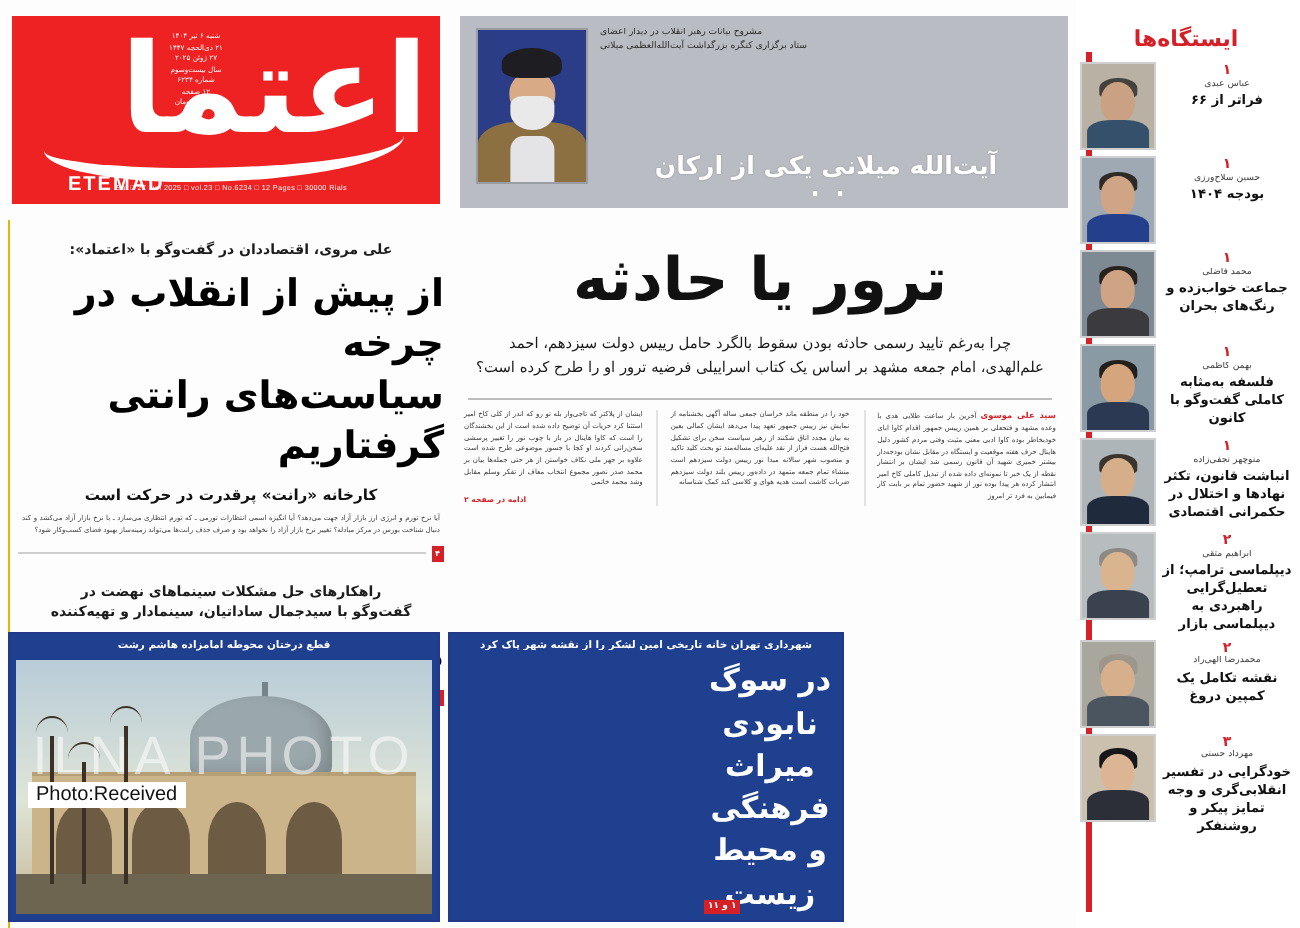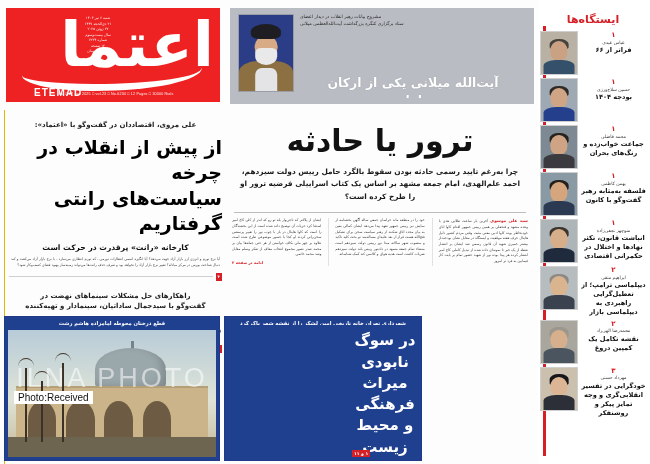--- a/index.html
+++ b/index.html
@@ -331,21 +331,21 @@
   .center-head {
     font-size: 30px;
     font-weight: bold;
     text-align: center;
     line-height: 1.25;
     margin: 12px 0 6px 0;
     letter-spacing: -0.5px;
   }
   .center-sub {
     font-size: 7.4px;
-    font-weight: bold;
+    font-weight: normal;
     text-align: center;
     line-height: 1.75;
     color: #1a1a1a;
     padding: 0 6px;
     margin-bottom: 8px;
   }
   .center-rule {
     border-top: 1px solid #bdbdbd;
     margin: 4px 2px 5px 2px;
   }
@@ -713,21 +713,21 @@
             <div class="head" style="background:#cfa484"></div>
             <div class="body" style="background:#3b3b3f"></div>
           </div>
       </div>
     </div>
 
     <div class="note">
       <div class="note-text">
         <div class="note-num">۱</div>
         <div class="note-author">بهمن کاظمی</div>
-        <div class="note-headline">فلسفه به‌مثابه رهبر گفت‌وگو با کانون</div>
+        <div class="note-headline">فلسفه به‌مثابه کاملی گفت‌وگو با کانون</div>
       </div>
       <div class="note-photo">
         <div class="face">
             <div class="bg" style="background:#8a9aa4"></div>
             <div class="hair" style="background:#221f1c"></div>
             <div class="head" style="background:#d5a57e"></div>
             <div class="body" style="background:#2b3a52"></div>
           </div>
       </div>
     </div>

